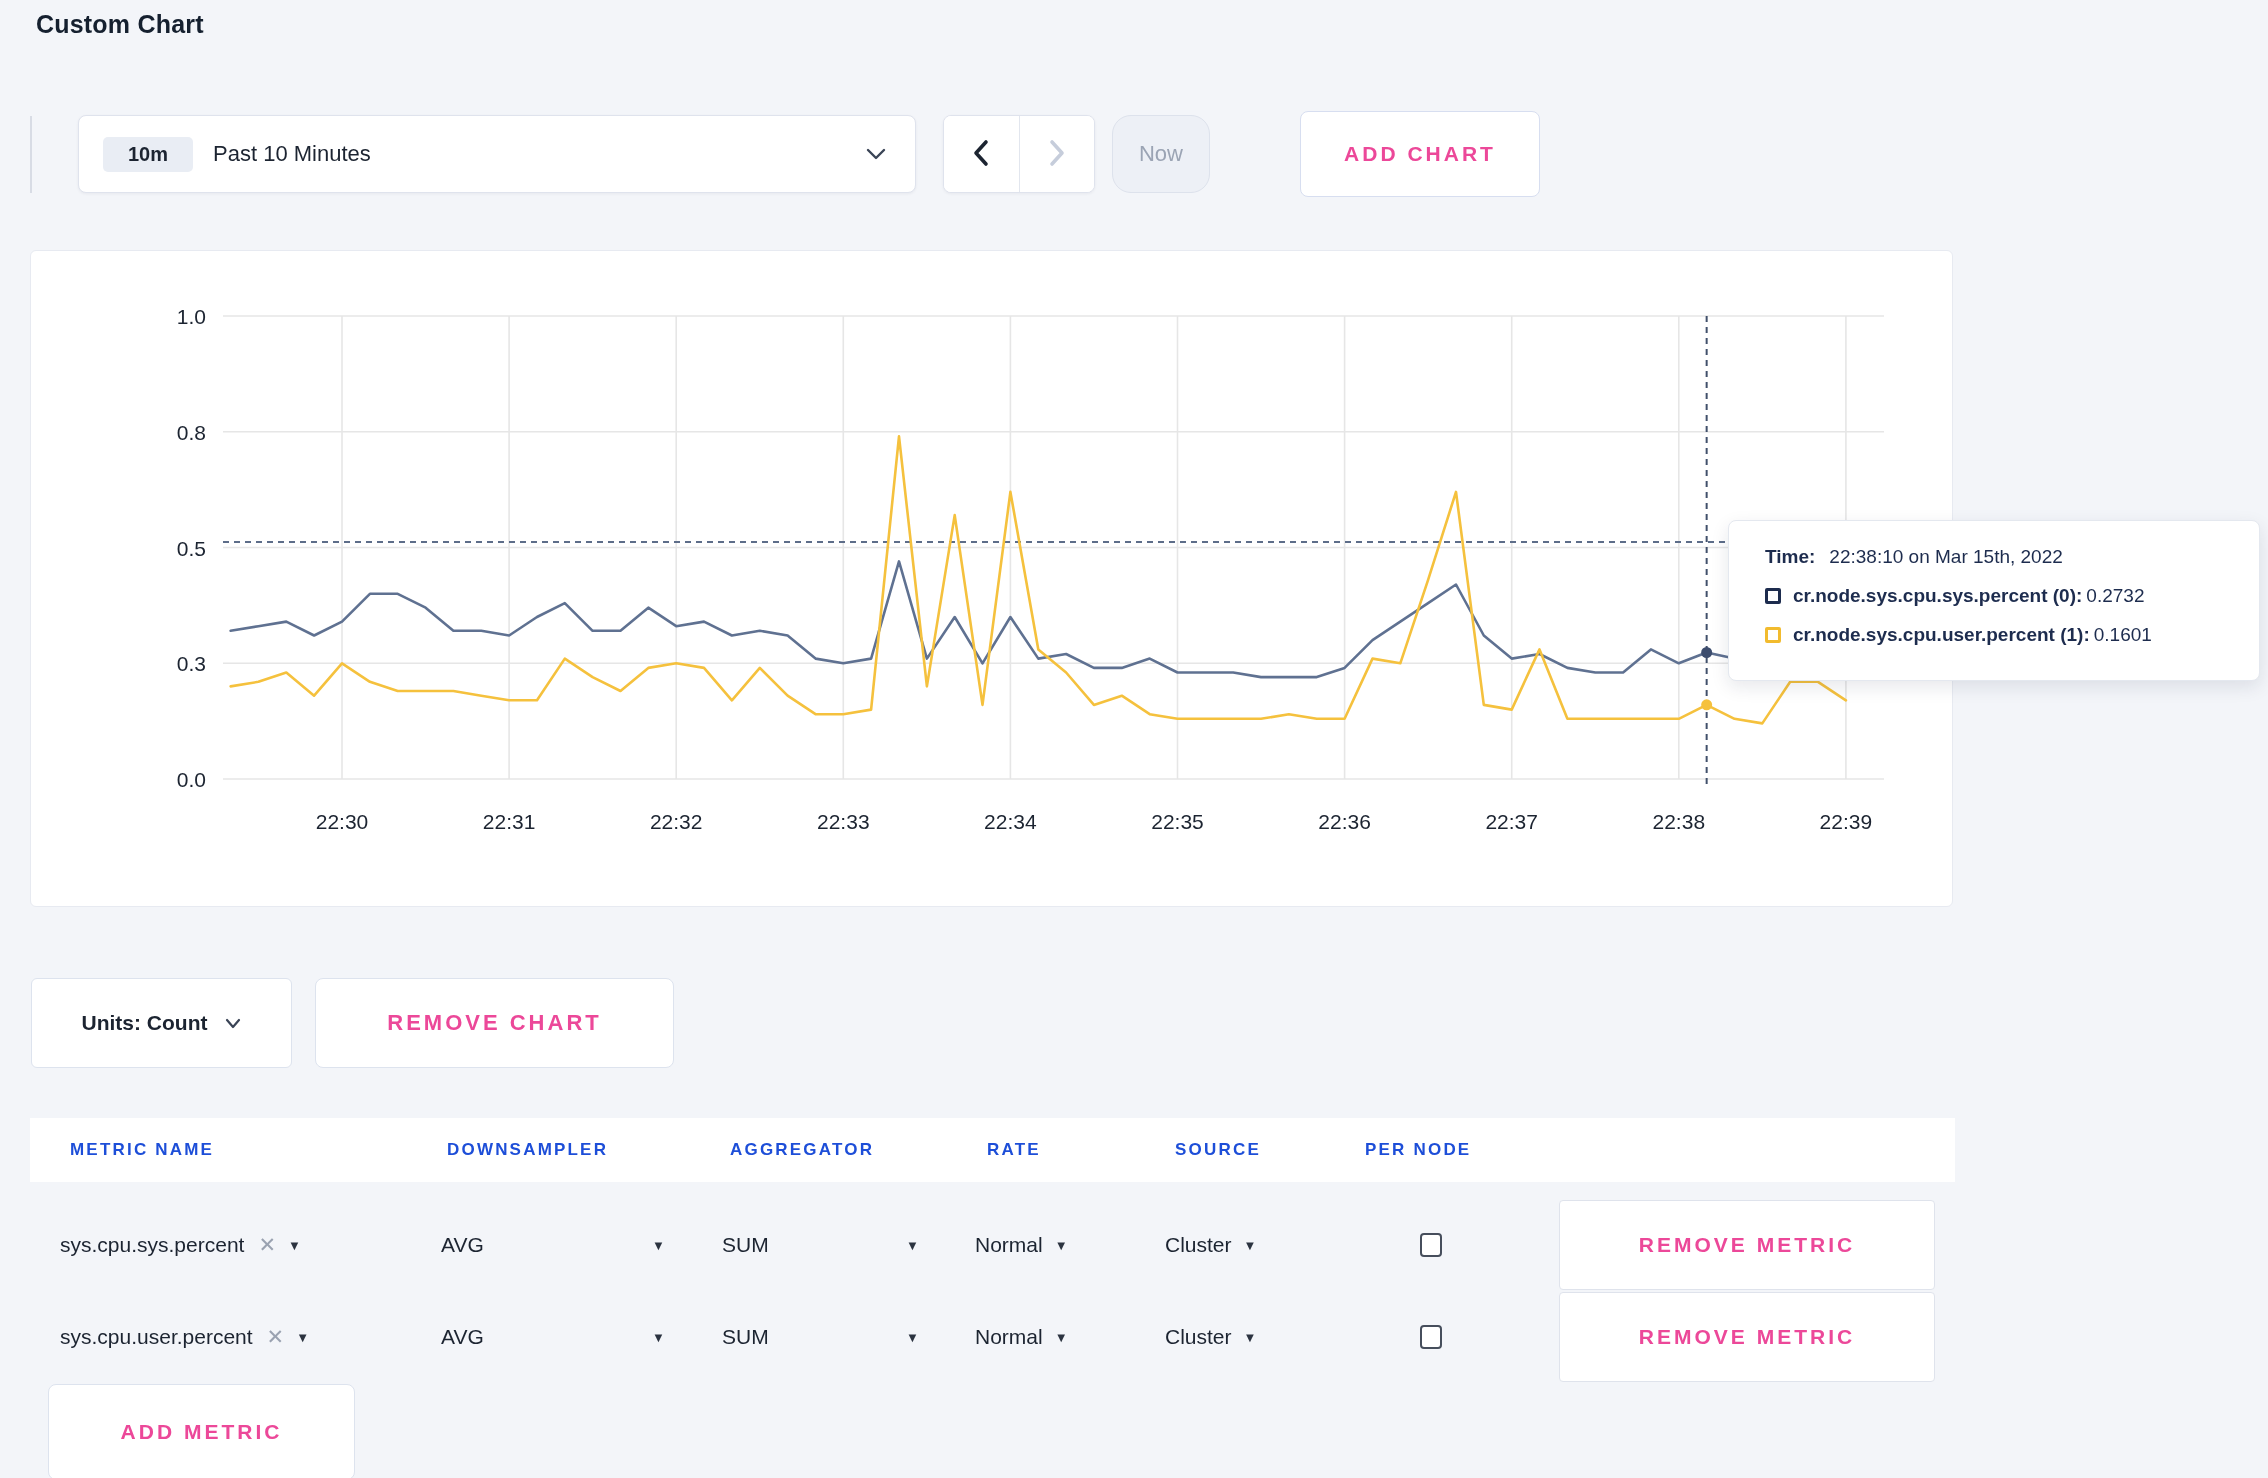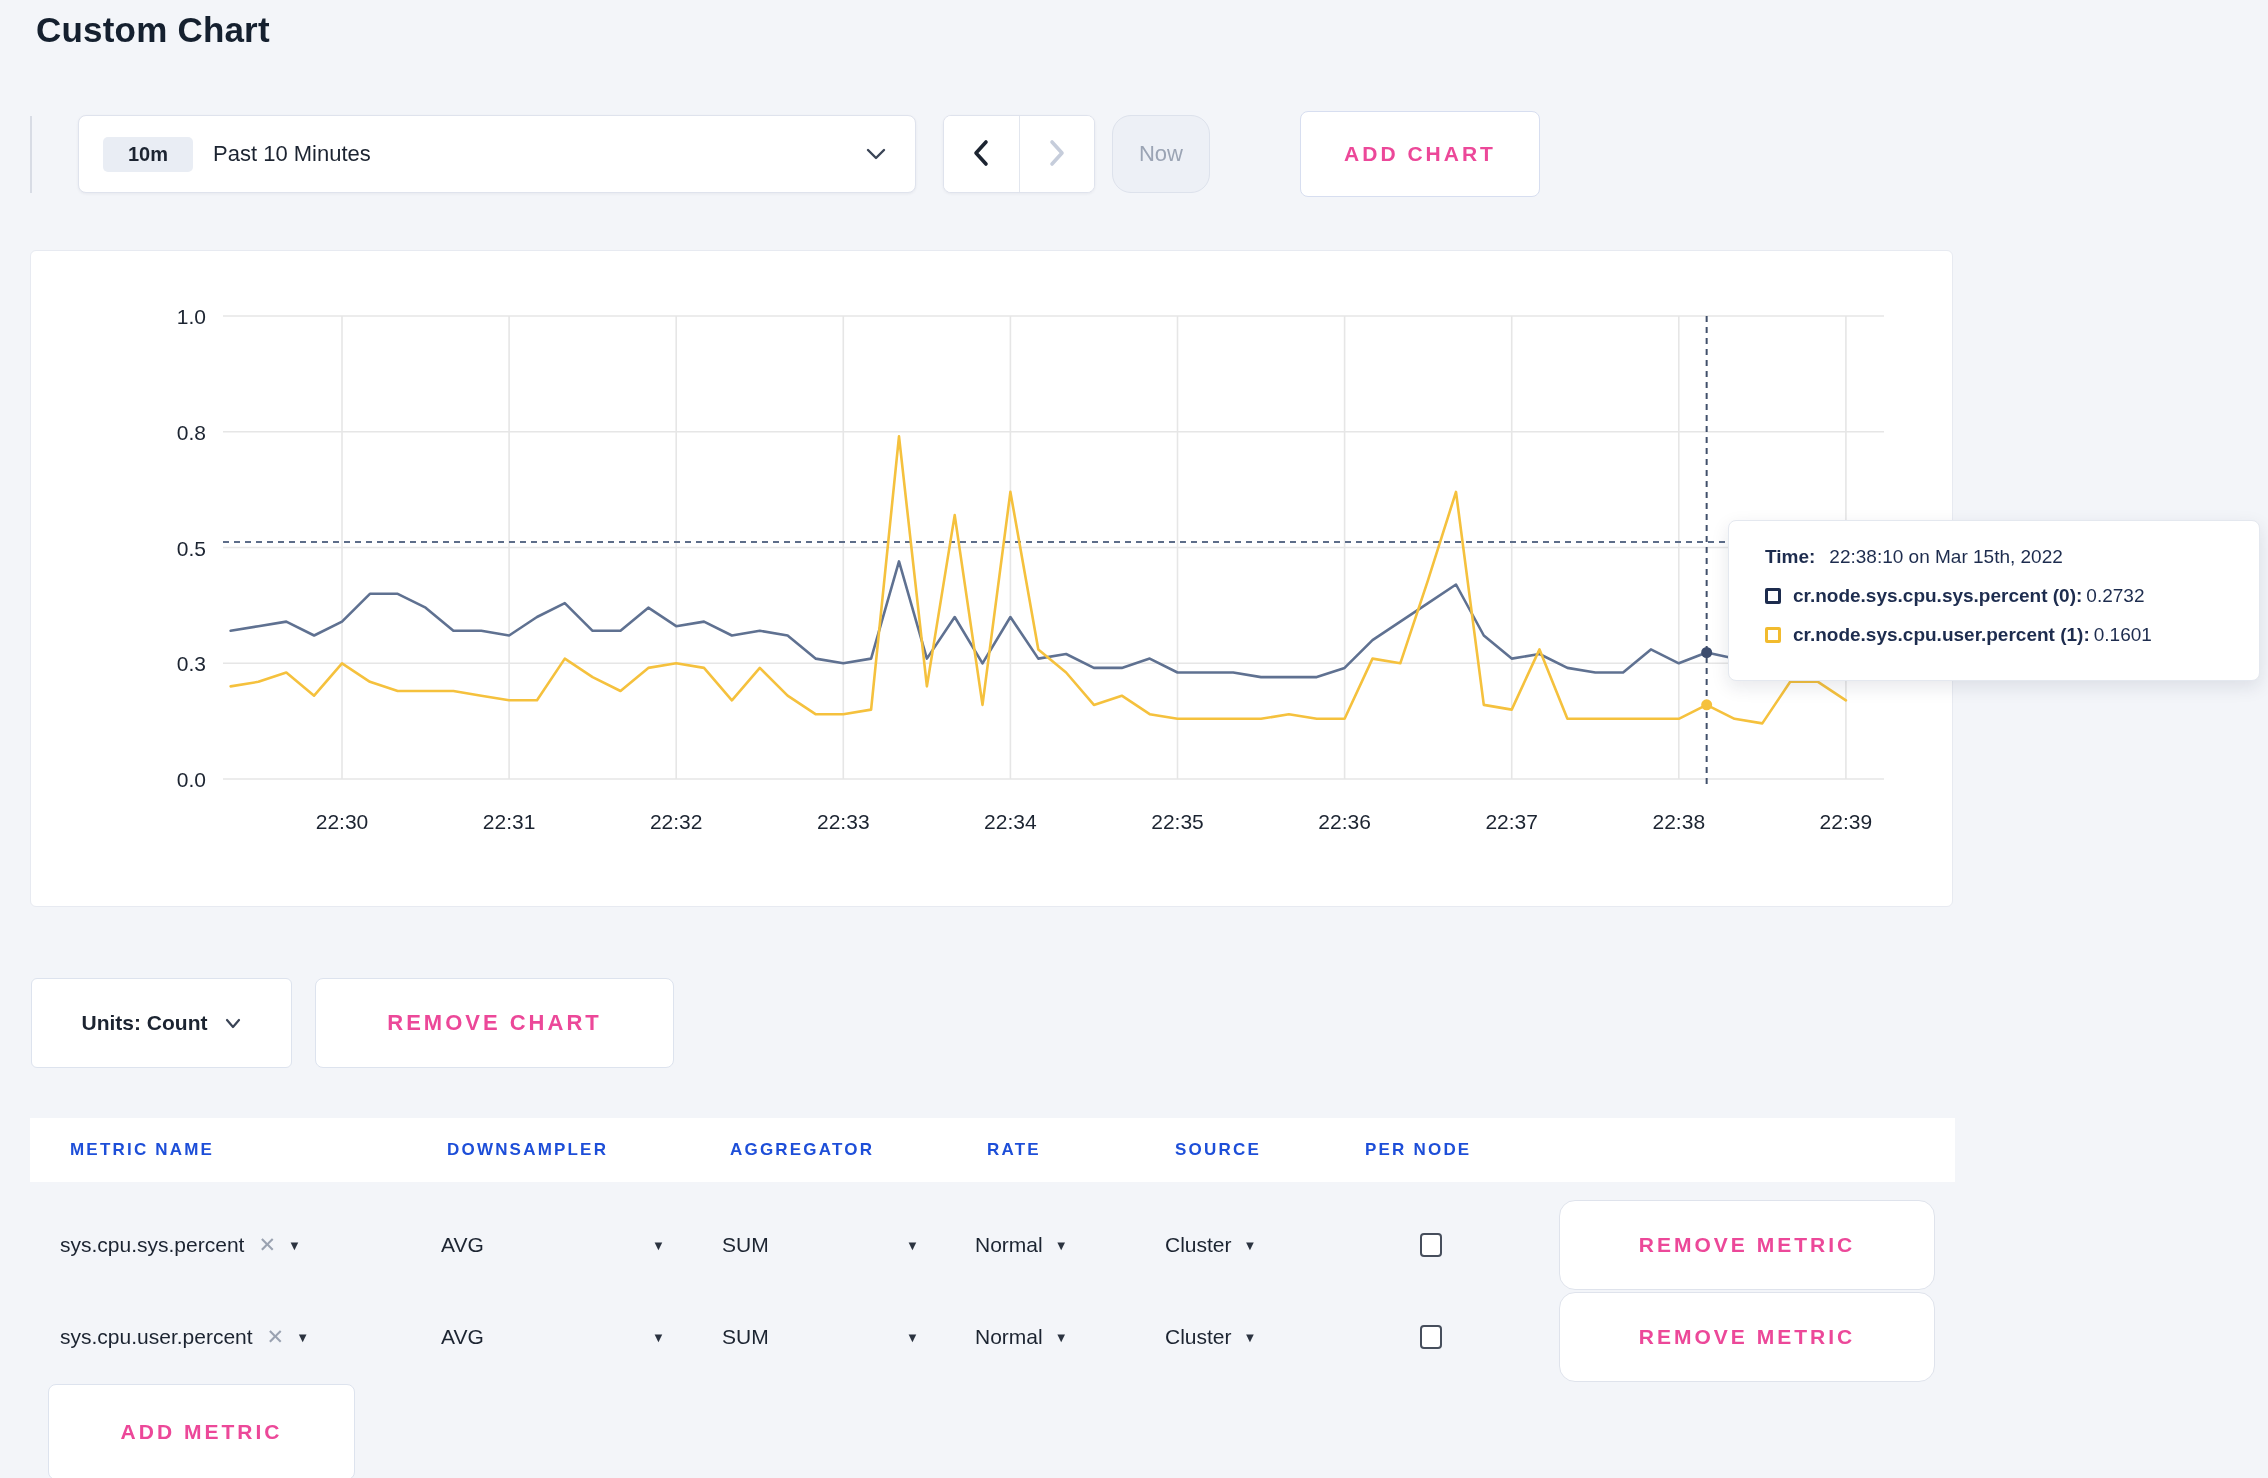--- a/index.html
+++ b/index.html
@@ -2,21 +2,21 @@
 <html><head>
 <meta charset="utf-8">
 <style>
   * { margin:0; padding:0; box-sizing:border-box; }
   body { background:#e9ebf0; }
   .root {
     position:relative; width:2268px; height:1478px;
     background:#f3f5f9; overflow:hidden;
     font-family:"Liberation Sans", sans-serif; color:#1c2431;
   }
-  .page-title { position:absolute; left:36px; top:10px; font-size:35px; font-weight:600; letter-spacing:.2px; color:#15202f; }
+  .page-title { position:absolute; left:36px; top:10px; font-size:25px; font-weight:600; letter-spacing:.2px; color:#15202f; }
   .left-rule { position:absolute; left:30px; top:116px; width:2px; height:77px; background:#d8dce5; }
 
   .time-select {
     position:absolute; left:78px; top:115px; width:838px; height:78px;
     background:#fff; border:1px solid #dfe3ed; border-radius:8px;
     box-shadow:0 1px 3px rgba(30,40,60,.06);
     display:flex; align-items:center; padding:0 28px 0 24px; cursor:pointer;
   }
   .time-badge { background:#e9edf4; border-radius:5px; padding:6px 25px; font-size:20px; font-weight:bold; color:#1c2431; }
   .time-label { font-size:22px; margin-left:20px; color:#1c2431; }
@@ -74,21 +74,21 @@
 
   .metric-row { position:absolute; left:0; width:2268px; height:90px; }
   .cell { position:absolute; top:50%; transform:translateY(-50%); font-size:21px; color:#1c2431; white-space:nowrap; display:flex; align-items:center; cursor:pointer; }
   .x-icon { color:#9aa2b1; font-size:21px; margin-left:14px; cursor:pointer; }
   .tri { font-size:13px; color:#2b3340; margin-left:12px; }
   .pn-check {
     position:absolute; appearance:none; -webkit-appearance:none;
     width:22px; height:24px; border:2px solid #464e5c; border-radius:4px; background:#fff;
     top:50%; transform:translateY(-50%); cursor:pointer;
   }
-  .remove-metric { position:absolute; left:1559px; width:376px; height:90px; font-size:21px; border-color:#dfe3ec; border-radius:16px; }
+  .remove-metric { position:absolute; left:1559px; width:376px; height:90px; font-size:21px; border-color:#dfe3ec; border-radius:4px; }
   .add-metric { position:absolute; left:48px; top:1384px; width:307px; height:96px; font-size:21px; border-color:#dde3ee; }
 </style>
 </head>
 <body>
 
 <div class="root">
 
   <div class="page-title">Custom Chart</div>
   <div class="left-rule"></div>
 

